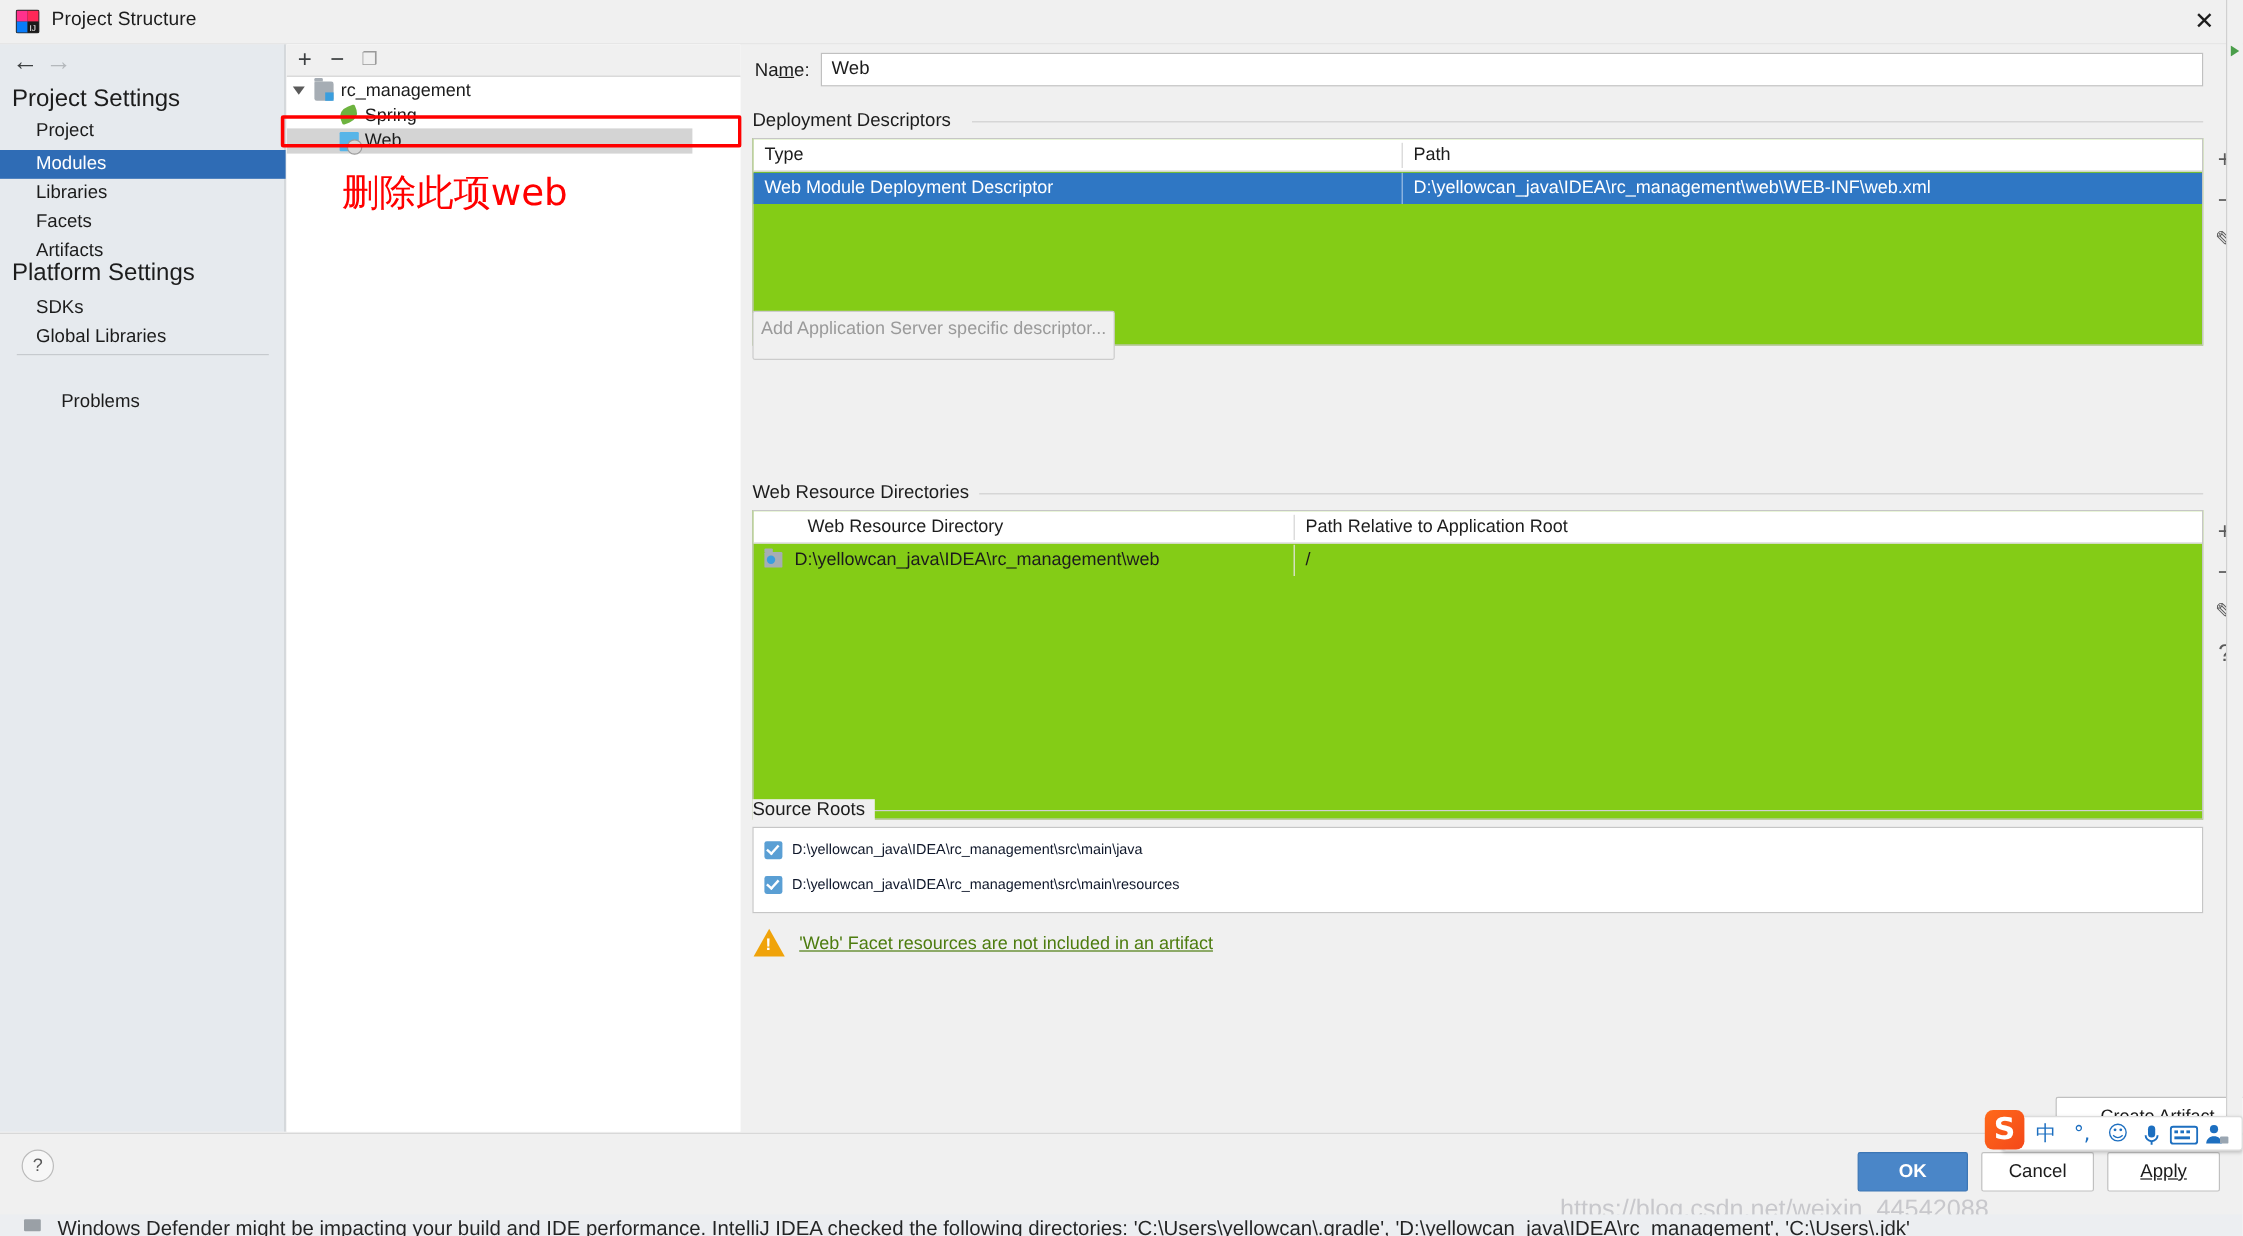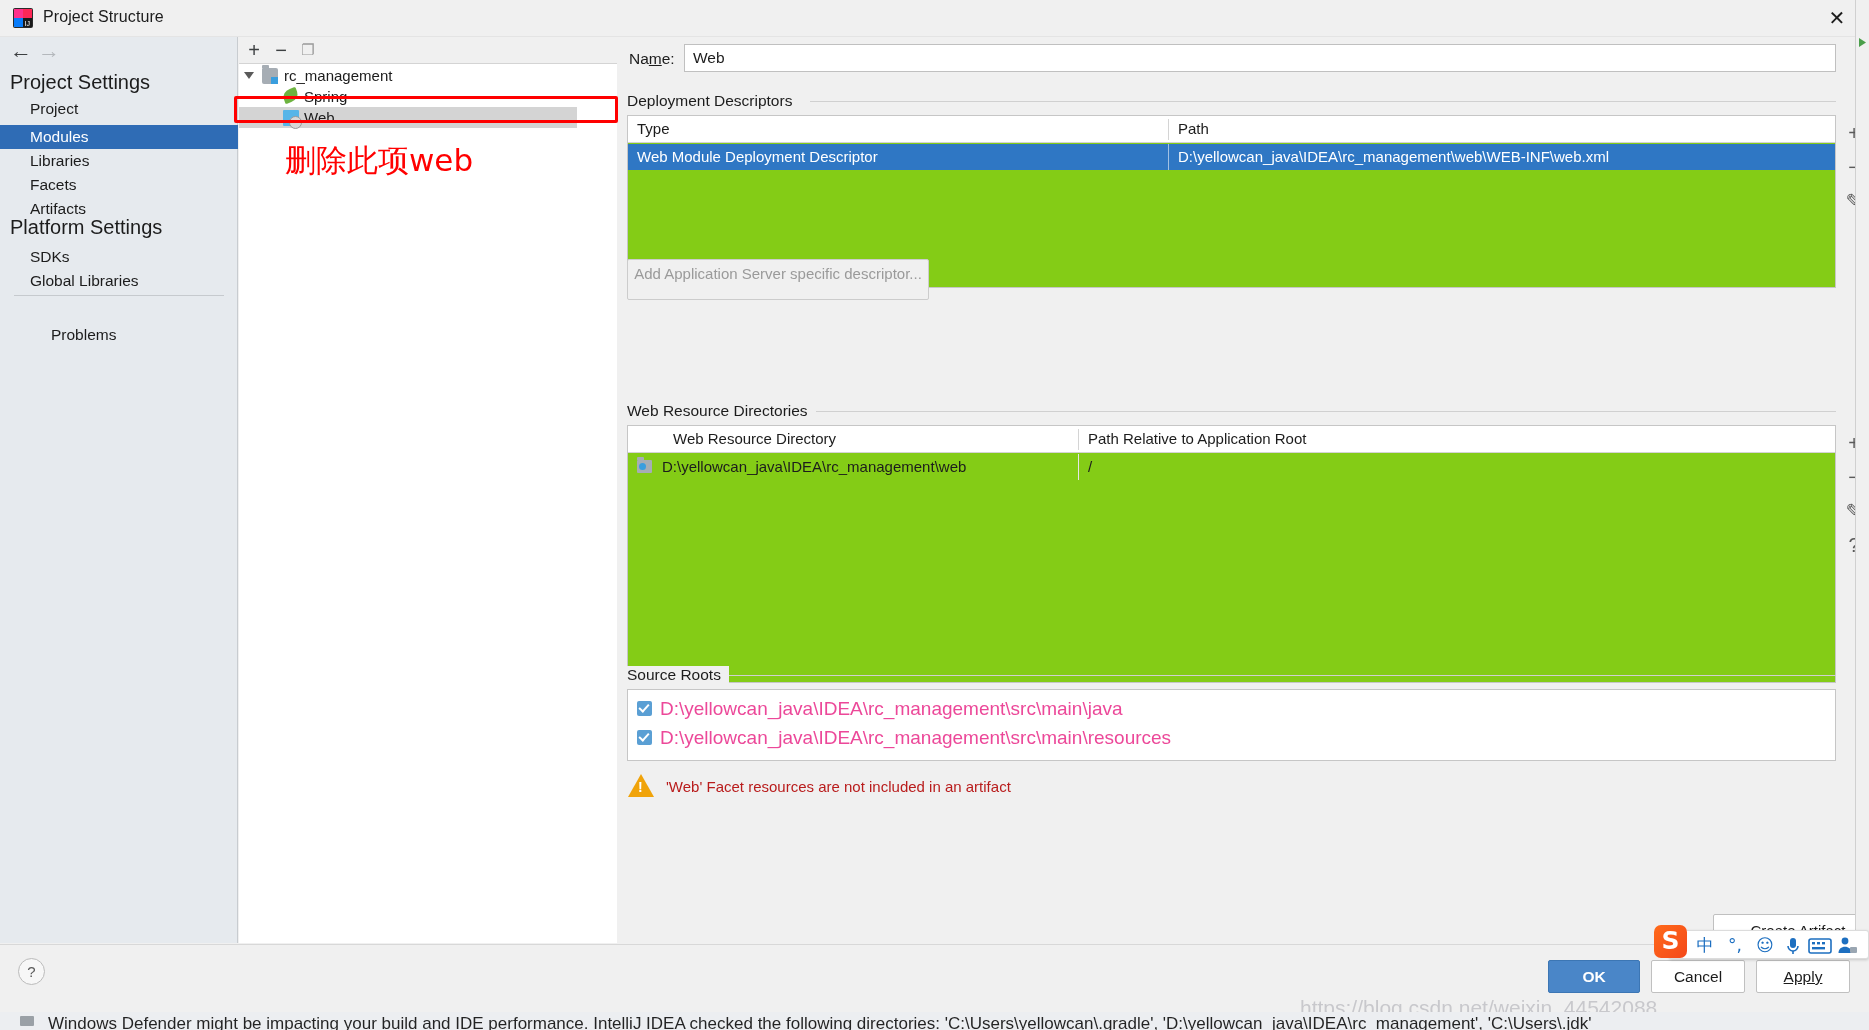--- a/index.html
+++ b/index.html
@@ -334,21 +334,21 @@
   
   .sr-list {
     position: absolute;
     background: #ffffff;
     border: 1px solid #c6c6c6;
   }
   .sr-item {
     position: absolute; left: 0;
     width: 100%; height: 29px;
     line-height: 29px;
-    font-size: 19px; color: #ec4899;
+    font-size: 12px; color: #0f172a;
     white-space: nowrap;
     cursor: pointer;
   }
   .cbx {
     position: absolute; left: 9px; top: 7px;
     width: 15px; height: 15px;
     background: #5a9fd4;
     border-radius: 2px;
   }
   .cbx::after {
@@ -370,22 +370,23 @@
   }
   .warn-tri::after {
     content: "!";
     position: absolute;
     left: -3px; top: 5px;
     font-size: 14px; font-weight: bold;
     color: #ffffff;
   }
   .warn-text {
     position: absolute;
-    font-size: 15px; color: #b91c1c;
-    white-space: nowrap;
+    font-size: 15px; color: #4d7c0f;
+    white-space: nowrap;
+    text-decoration: underline;
   }
 
   
   .create-artifact {
     position: absolute;
     left: 1713px; top: 914px;
     width: 170px; height: 32px;
     background: #ffffff;
     border: 1px solid #c0c0c0;
     border-radius: 2px;

